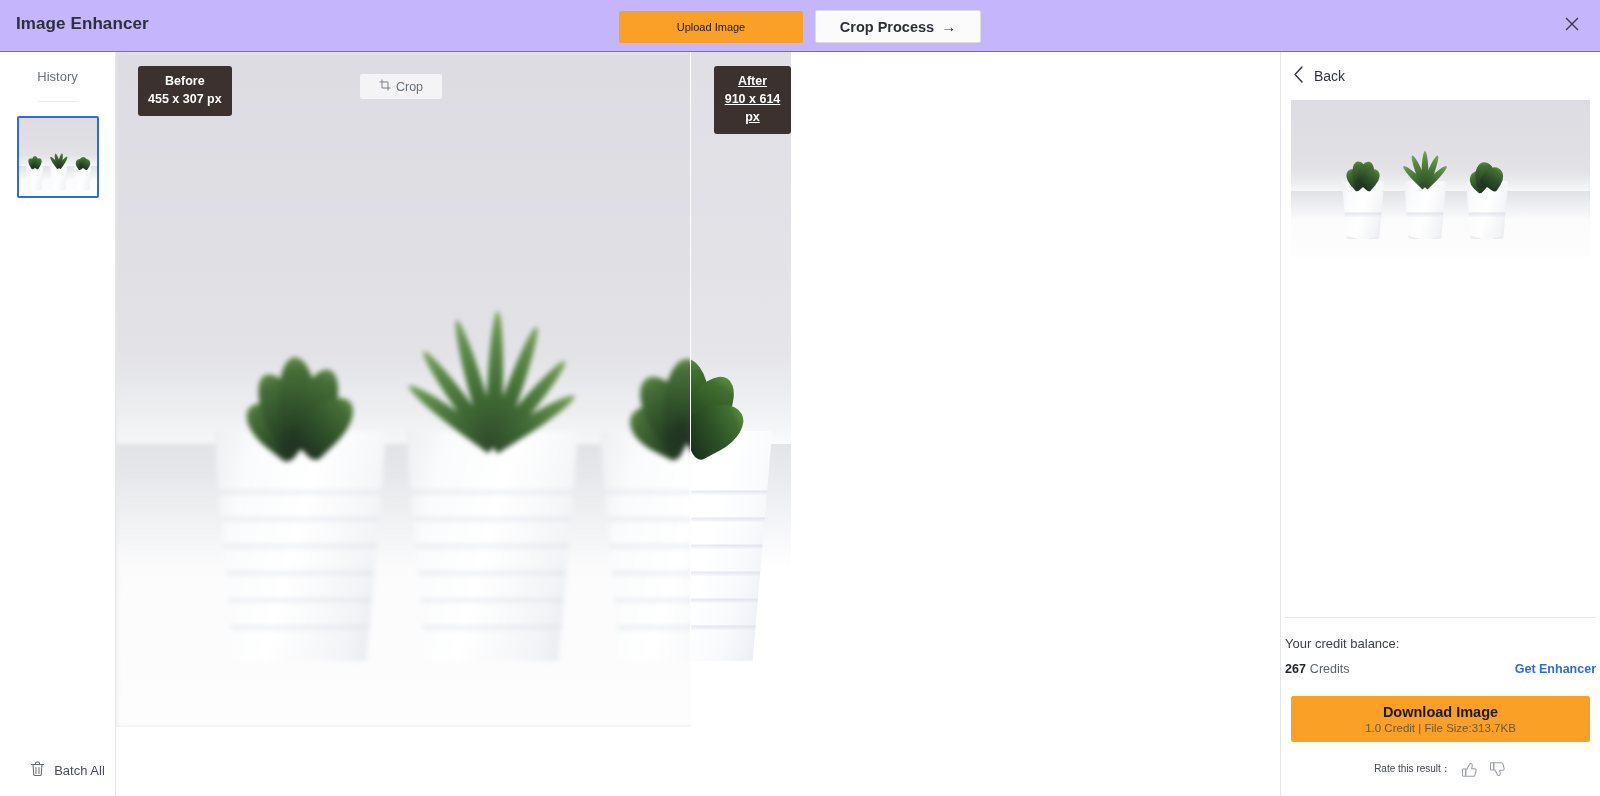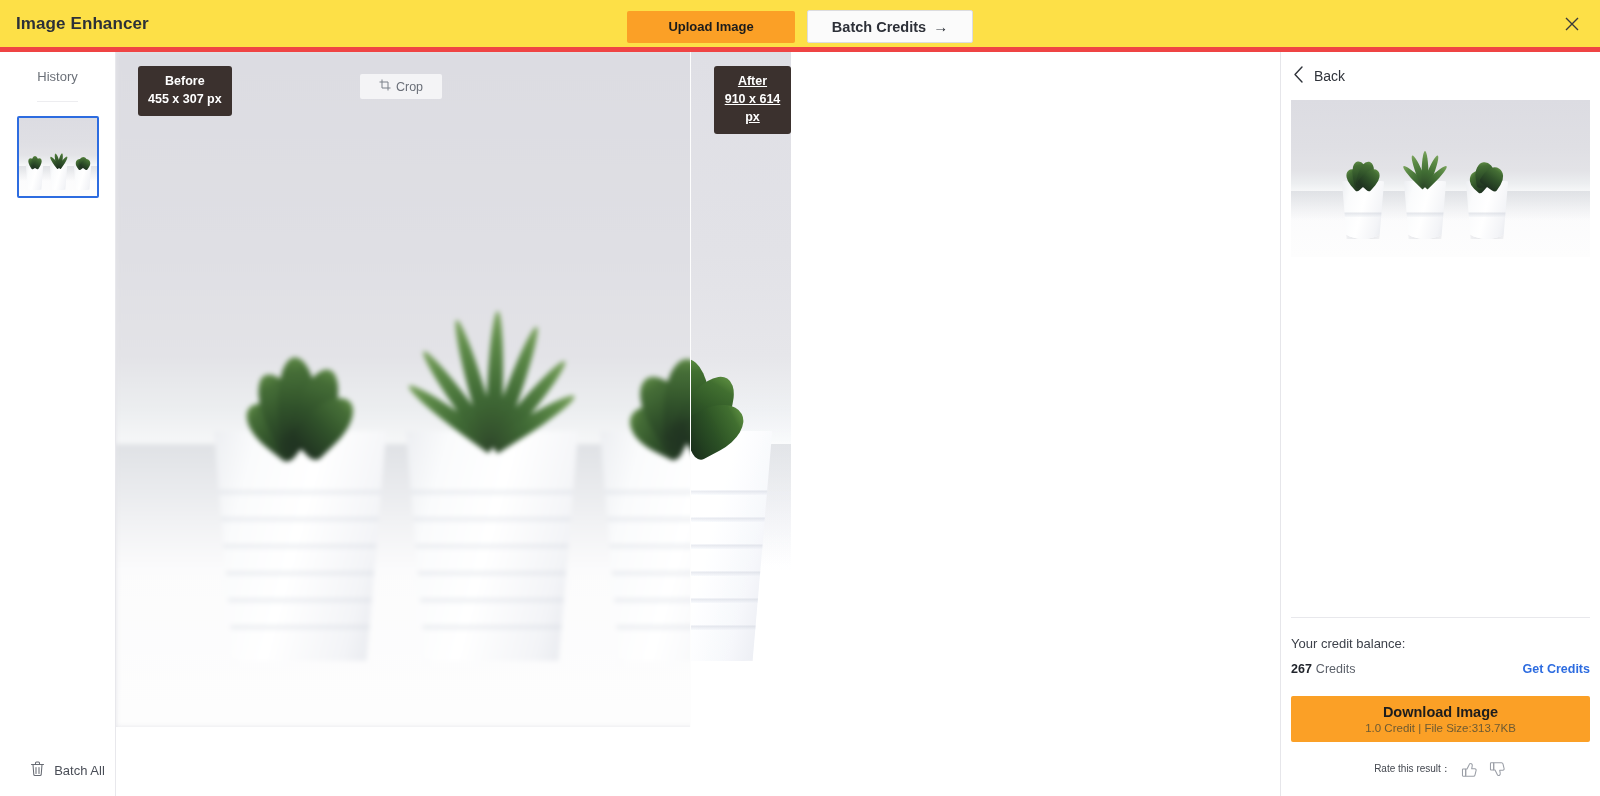--- a/index.html
+++ b/index.html
@@ -14,44 +14,44 @@
     width: 1600px; height: 796px;
     display: flex; flex-direction: column;
     background: #fff;
   }
 
   
   .topbar {
     position: relative;
     height: 52px;
     flex: 0 0 52px;
-    border-bottom: 5px solid #ef4444;
-    background: #fde047;
+    border-bottom: 1px solid #ef4444;
+    background: #c4b5fd;
   }
   .app-title {
     position: absolute;
     left: 16px; top: 14px;
     font-size: 17px;
     font-weight: bold;
     color: #2c3038;
     letter-spacing: 0.1px;
   }
   .topbar-actions {
     position: absolute;
     left: 50%; top: 10px;
     transform: translateX(-50%);
     display: flex; align-items: center; gap: 12px;
   }
   .btn-upload {
-    width: 168px; height: 32px;
+    width: 184px; height: 32px;
     background: #fba026;
     color: #1b1b1b;
     border: none;
-    font-size: 13px;
-    font-weight: bold;
+    font-size: 11px;
+    font-weight: normal;
     font-family: "Liberation Sans", sans-serif;
     border-radius: 2px;
     cursor: pointer;
     line-height: 32px;
     text-align: center;
   }
   .btn-batch {
     width: 166px; height: 33px;
     background: #fbfbfb;
     color: #2d3038;
@@ -294,21 +294,21 @@
     position: relative;
     background: #e4e4e9;
   }
   .preview-photo {
     position: absolute; inset: 0;
     transform: scale(1);
   }
   .panel-spacer { flex: 1; }
   .credit-block {
     border-top: 1px solid #e8e8ec;
-    margin: 0 10px;
+    margin: 0 4px;
     padding-top: 18px;
   }
   .credit-title { font-size: 13px; color: #3d414a; }
   .credit-row {
     margin-top: 11px;
     display: flex; align-items: center;
     font-size: 12.5px;
     color: #5c616a;
   }
   .credit-amount { font-weight: bold; color: #22262d; margin-right: 4px; text-align: center; }
@@ -344,21 +344,21 @@
 <body>
 
 <div class="app">
 
   <div class="topbar">
     <div class="app-title">Image Enhancer</div>
 
     <div class="topbar-actions">
       <button class="btn-upload">Upload Image</button>
       <button class="btn-batch">
-        <span>Batch Credits</span>
+        <span>Crop Process</span>
         <span class="arrow-right">→</span>
       </button>
     </div>
 
     <div class="close-btn">
       <svg width="16" height="16" viewBox="0 0 16 16" aria-hidden="true">
         <path d="M2 2 L14 14 M14 2 L2 14" stroke="#3a3a3a" stroke-width="1.4" fill="none"></path>
       </svg>
     </div>
   </div>
@@ -530,21 +530,21 @@
         </div>
       </div>
 
       <div class="panel-spacer"></div>
 
       <div class="credit-block">
         <div class="credit-title">Your credit balance:</div>
         <div class="credit-row">
           <span class="credit-amount">267</span>
           <span>Credits</span>
-          <span class="get-credits">Get Credits</span>
+          <span class="get-credits">Get Enhancer</span>
         </div>
       </div>
 
       <button class="download-btn">
         <span class="download-main">Download Image</span>
         <span class="download-sub">1.0 Credit | File Size:313.7KB</span>
       </button>
 
       <div class="rate-row">
         <span>Rate this result：</span>

